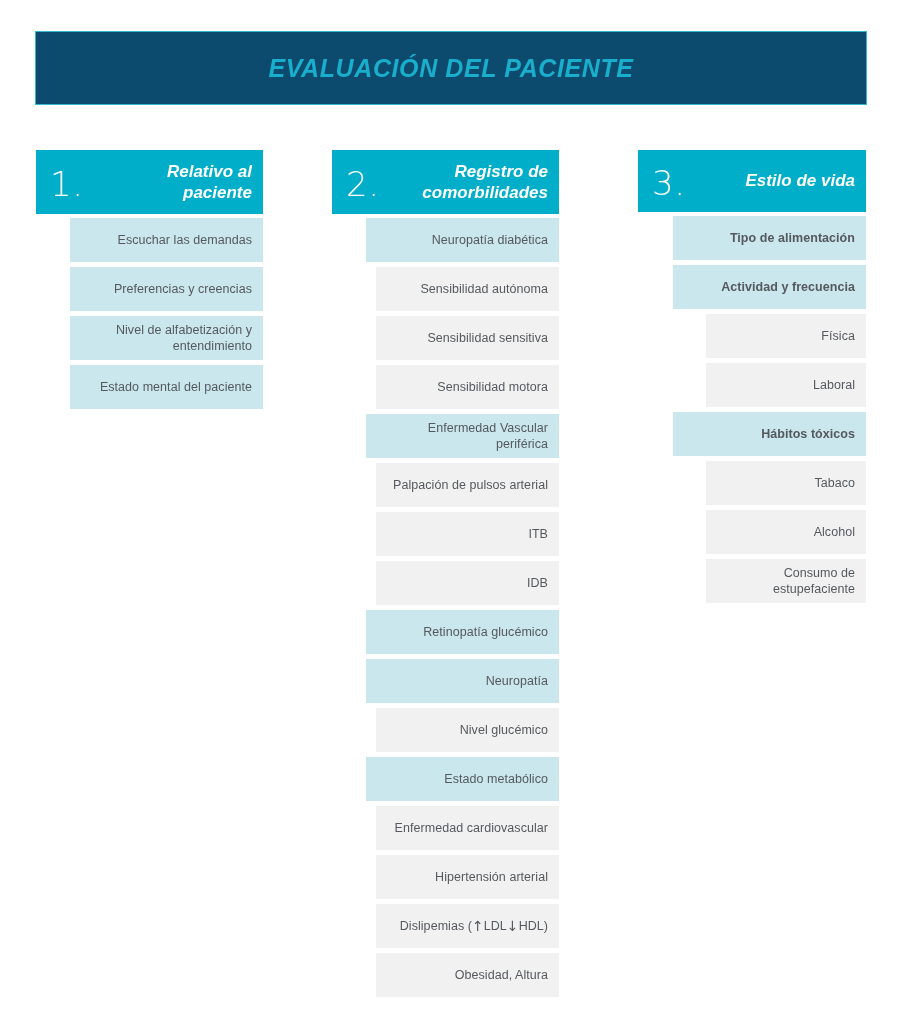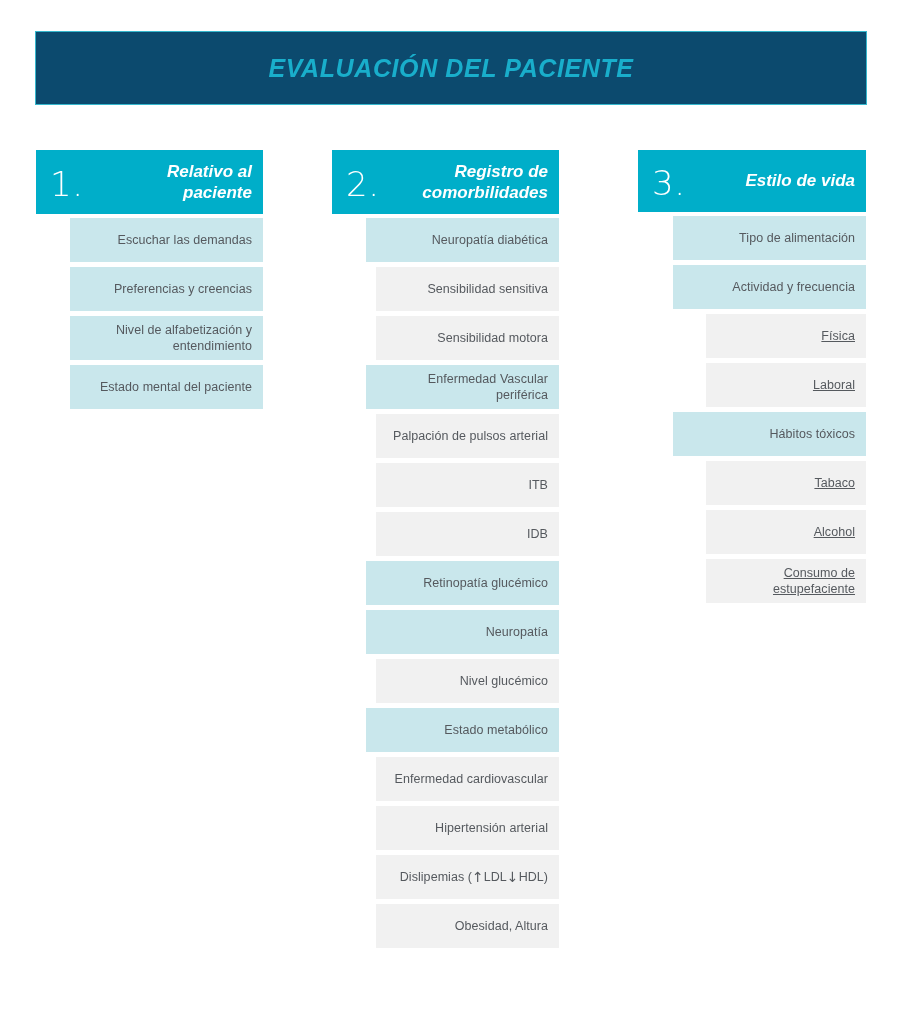--- a/index.html
+++ b/index.html
@@ -115,22 +115,22 @@
     padding-left: 24px;
   }
   
   .item.level-2 {
     background: #f1f1f1;
     margin-left: 44px;
   }
   
   #column-1 .item.level-1 { margin-left: 34px; }
   
-  #column-3 .item.level-1 { margin-left: 35px; }
-  #column-3 .item.level-2 { margin-left: 68px; text-decoration: underline; }
+  #column-3 .item.level-1 { margin-left: 35px; font-weight: bold; }
+  #column-3 .item.level-2 { margin-left: 68px; }
 
   .item .arrow {
     font-family: "DejaVu Sans", sans-serif;
     font-size: 14px;
     line-height: 1;
     vertical-align: -1px;
   }
 </style>
 </head>
 <body>
@@ -154,20 +154,21 @@
       </div>
   </div>
 
   <div class="column" id="column-2">
     <div class="col-header">
       <span class="col-number">2.</span>
       <span class="col-title">Registro de comorbilidades</span>
     </div>
     <div class="items" id="items-2">
         <div class="item level-1">Neuropatía diabética</div>
+        <div class="item level-2">Sensibilidad autónoma</div>
         <div class="item level-2">Sensibilidad sensitiva</div>
         <div class="item level-2">Sensibilidad motora</div>
         <div class="item level-1">Enfermedad Vascular periférica</div>
         <div class="item level-2">Palpación de pulsos arterial</div>
         <div class="item level-2">ITB</div>
         <div class="item level-2">IDB</div>
         <div class="item level-1">Retinopatía glucémico</div>
         <div class="item level-1">Neuropatía</div>
         <div class="item level-2">Nivel glucémico</div>
         <div class="item level-1">Estado metabólico</div>

